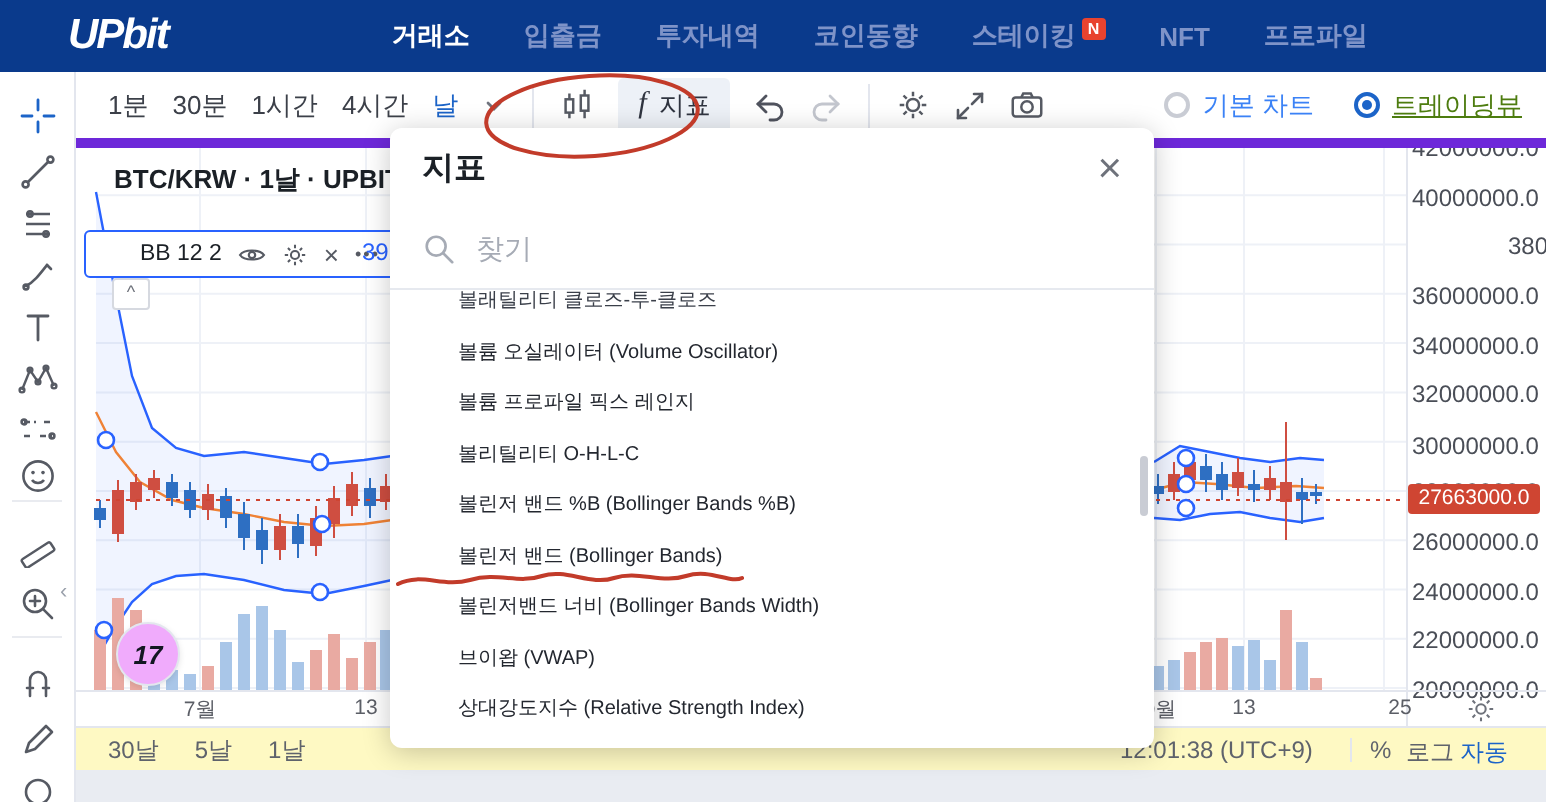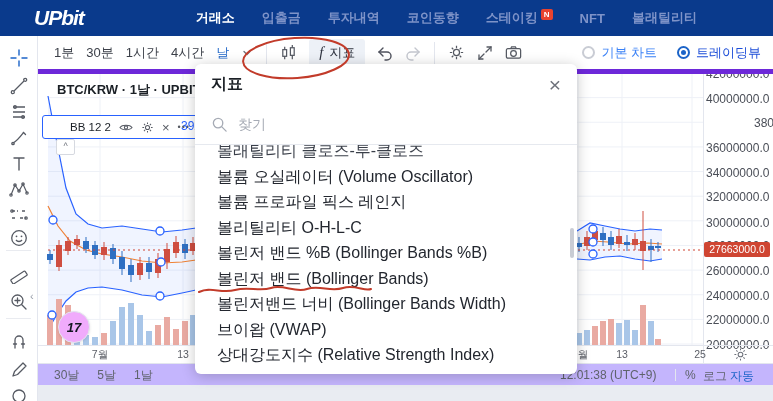--- a/index.html
+++ b/index.html
@@ -29,21 +29,21 @@
   #indicator-btn{background:#edf1f7;border-radius:3px;padding:5px 10px;font-size:13px;color:#2f3440;margin:0 6px;}
   #indicator-btn .fx{font-style:italic;font-family:"Liberation Serif",serif;font-size:15px;margin-right:6px;}
   #radio-group{margin-left:auto;margin-right:12px;display:flex;gap:20px;align-items:center;}
   .radiowrap{display:flex;gap:6px;align-items:center;cursor:pointer;}
   .radio{position:relative;display:inline-block;width:13px;height:13px;border:2px solid #c9ccd4;
          border-radius:50%;box-sizing:border-box;background:#fff;}
   .radio.sel{border-color:#1c64c8;}
   .radio.sel::after{content:'';position:absolute;left:2px;top:2px;width:5px;height:5px;
                     background:#1c64c8;border-radius:50%;}
   .radiolabel{font-size:13px;color:#3b82f6;white-space:nowrap;}
-  .radiolabel.dark{color:#1d4ed8;}
+  .radiolabel.dark{color:#4d7c0f;text-decoration:underline;}
 
   
   #rail{position:absolute;left:0;top:36px;width:38px;height:365px;background:#fff;
         border-right:1px solid #e3e6ee;z-index:2;box-sizing:border-box;overflow:hidden;}
   .railbtn{position:absolute;left:8px;width:22px;height:22px;background:none;border:none;padding:0;cursor:pointer;}
   .railsep{position:absolute;left:6px;width:25px;height:1px;background:#e9ebf0;}
   #rail-collapse{position:absolute;left:30px;top:290px;font-size:11px;color:#9aa0ab;z-index:3;cursor:pointer;}
 
   
   #chart-svg{position:absolute;left:0;top:0;z-index:0;}
@@ -67,43 +67,43 @@
   
   #axis-border{position:absolute;left:703px;top:74px;width:1px;height:289px;background:#e3e6ee;z-index:1;}
   .pricelabel{position:absolute;left:706px;width:62px;font-size:12px;color:#4a4e57;z-index:1;}
   #price-tag{position:absolute;left:704px;top:242px;width:66px;height:15px;background:#cf4532;color:#fff;
              font-size:10.5px;line-height:15px;text-align:center;border-radius:2px;z-index:1;}
   #xaxis-line{position:absolute;left:38px;top:345px;width:735px;height:1px;background:#e3e6ee;z-index:1;}
   .xlabel{position:absolute;top:348px;transform:translateX(-50%);font-size:10.5px;color:#5b5e66;z-index:1;}
   #axis-gear{position:absolute;left:733px;top:347px;z-index:1;cursor:pointer;}
 
   
-  #bottombar{position:absolute;left:38px;top:363px;width:735px;height:22px;background:#c4b5fd;
+  #bottombar{position:absolute;left:38px;top:363px;width:735px;height:22px;background:#fef9c3;
              border-top:1px solid #e3e6ee;z-index:1;box-sizing:border-box;}
   #range-group{position:absolute;left:16px;top:0;height:22px;display:flex;align-items:center;gap:18px;}
   .rangebtn{font-size:12px;color:#5f636c;cursor:pointer;}
   #bar-time{position:absolute;left:522px;top:4px;font-size:12px;color:#5f636c;cursor:pointer;white-space:nowrap;}
   #bar-sep{position:absolute;left:637px;top:5px;width:1px;height:12px;background:#e3e6ee;}
   #bar-pct{position:absolute;left:647px;top:4px;font-size:12px;color:#5f636c;cursor:pointer;}
   #bar-log{position:absolute;left:665px;top:4px;font-size:12px;color:#5f636c;cursor:pointer;}
   #bar-auto{position:absolute;left:692px;top:4px;font-size:12px;color:#1c64c8;cursor:pointer;}
   #graystrip{position:absolute;left:38px;top:385px;width:735px;height:16px;background:#e9ecf2;z-index:0;}
 
   
   #modal{position:absolute;left:195px;top:64px;width:382px;height:310px;background:#fff;border-radius:6px;
          box-shadow:0 2px 14px rgba(0,0,0,.22);z-index:5;overflow:hidden;}
   #modal-header{height:40px;display:flex;align-items:center;justify-content:space-between;padding:0 16px;}
   #modal-title{font-size:16px;font-weight:bold;color:#1b2026;}
   #modal-close{font-size:21px;color:#6e727b;background:none;border:none;cursor:pointer;line-height:1;padding:0;}
   #modal-search{height:40px;border-bottom:1px solid #e6e9ef;display:flex;align-items:center;padding:0 16px;gap:8px;}
   #search-input{border:none;outline:none;font-size:14px;color:#333;flex:1;font-family:inherit;background:none;}
   #search-input::placeholder{color:#a6abb5;}
   #modal-list{position:absolute;left:0;top:81px;right:0;bottom:1px;overflow:hidden;}
-  .mrow{height:25.5px;line-height:25.5px;padding-left:22px;font-size:16px;color:#23272f;
-        white-space:nowrap;cursor:pointer;}
+  .mrow{height:25.5px;line-height:25.5px;padding-left:22px;font-size:10px;color:#23272f;
+        white-space:nowrap;cursor:pointer;margin-left:12px;}
   .mrow:first-child{margin-top:-7px;color:#3a3f49;}
   #modal-thumb{position:absolute;right:3px;top:164px;width:4px;height:30px;background:#c9ccd4;border-radius:2px;}
 
   
   .annot{position:absolute;z-index:6;pointer-events:none;}
 </style>
 </head>
 <body>
 
 <div id="app">
@@ -235,21 +235,21 @@
 
   <header id="topnav">
     <div id="logo">UPbit</div>
     <nav id="nav-items">
         <span class="nav-item active">거래소</span>
         <span class="nav-item">입출금</span>
         <span class="nav-item">투자내역</span>
         <span class="nav-item">코인동향</span>
         <span class="nav-item">스테이킹<span class="nbadge">N</span></span>
         <span class="nav-item">NFT</span>
-        <span class="nav-item">볼래틸리티</span>
+        <span class="nav-item">프로파일</span>
       </nav>
   </header>
 
   <div id="toolbar">
     <span id="tf-group" style="display:flex;">
         <button class="tfbtn">1분</button>
         <button class="tfbtn">30분</button>
         <button class="tfbtn">1시간</button>
         <button class="tfbtn">4시간</button>
         <button class="tfbtn sel">날</button>

